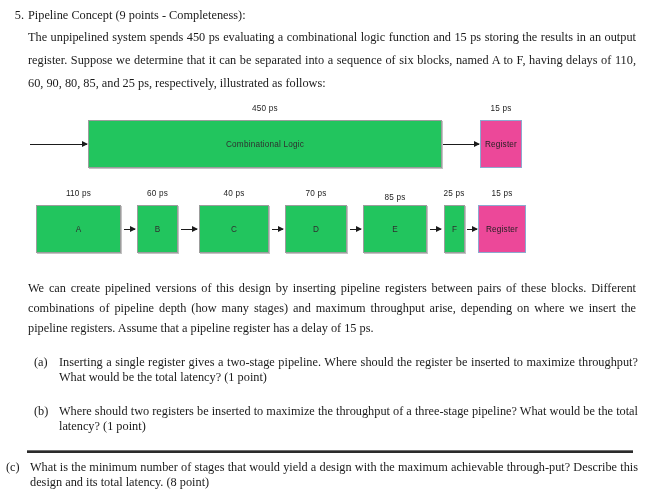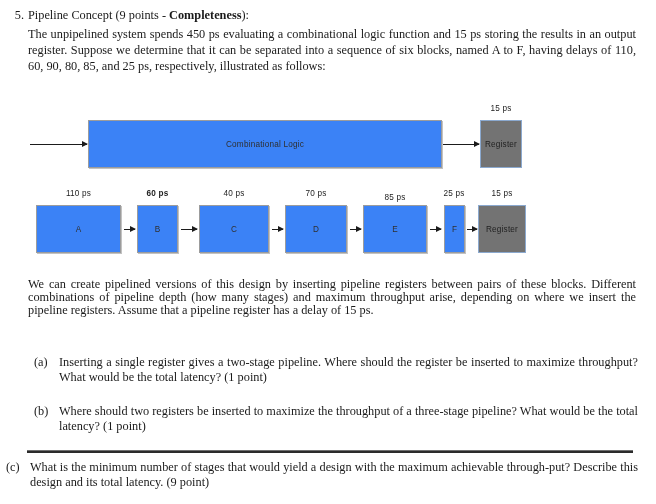--- a/index.html
+++ b/index.html
@@ -33,26 +33,26 @@
   .q-body {
     flex: 1 1 auto;
     font-size: 12.3px;
     line-height: 15.4px;
     text-align: justify;
   }
 
   #q5 { left: 8px; top: 8px; width: 640px; }
   #q5 .q-marker { width: 16px; margin-right: 4px; }
   #q5 .q-title { }
-  #q5 .bold { font-weight: bold; font-style: normal; }
+  #q5 .bold { font-weight: normal; font-style: normal; }
 
   #para1 { position: absolute; left: 28px; top: 26px; width: 608px;
-           font-size: 12.3px; line-height: 16px; text-align: justify; }
+           font-size: 12.3px; line-height: 23px; text-align: justify; }
   #para2 { position: absolute; left: 28px; top: 278px; width: 608px;
-           font-size: 12.3px; line-height: 13px; text-align: justify; }
+           font-size: 12.3px; line-height: 20px; text-align: justify; }
 
   .sub-item { position: absolute; display: flex; align-items: flex-start; }
   .sub-item .q-marker { width: 20px; margin-right: 5px; text-align: left; }
 
   #qa { left: 34px; top: 355px; width: 604px; }
   #qb { left: 34px; top: 404px; width: 604px; }
   #qc { left: 6px;  top: 460px; width: 632px; }
   #qc .q-marker { width: 20px; margin-right: 4px; }
 
   .rule {
@@ -75,26 +75,26 @@
     box-sizing: border-box;
     display: flex;
     align-items: center;
     justify-content: center;
     font-family: "Liberation Sans", "DejaVu Sans", sans-serif;
     font-size: 8.2px;
     color: #2f2f2f;
     letter-spacing: 0.2px;
   }
   .blk.logic {
-    background: #3b82f6;
+    background: #22c55e;
     border: 1px solid #9c9c9c;
     box-shadow: 1px 1px 0 rgba(120,120,120,0.45);
   }
   .blk.reg {
-    background: #737373;
+    background: #ec4899;
     border: 1px solid #8ba9cf;
     color: #1f1f1f;
   }
 
   .lbl {
     position: absolute;
     font-family: "Liberation Sans", "DejaVu Sans", sans-serif;
     font-size: 8.2px;
     color: #232323;
     text-align: center;
@@ -124,39 +124,40 @@
 
   <div class="q-item" id="q5">
     <div class="q-marker">5.</div>
     <div class="q-body"><span class="q-title">Pipeline Concept</span><span> (9 points - </span><span class="bold">Completeness</span><span>):</span></div>
   </div>
 
   <div id="para1">The unpipelined system spends 450 ps evaluating a combinational logic function and 15 ps storing the results in an output register. Suppose we determine that it can be separated into a sequence of six blocks, named A to F, having delays of 110, 60, 90, 80, 85, and 25 ps, respectively, illustrated as follows:</div>
 
   <div class="diagram" id="diagram1">
 
+    <div class="lbl" style="left:88px; top:4px; width:354px;">450 ps</div>
     <div class="lbl" style="left:480px; top:4px; width:42px;">15 ps</div>
 
     <div class="arrow" style="left:30px; top:44px; width:57px;"></div>
 
     <div class="blk logic" style="left:88px; top:20px; width:354px; height:48px;">
       <span>Combinational Logic</span>
     </div>
 
     <div class="arrow" style="left:443px; top:44px; width:36px;"></div>
 
     <div class="blk reg" style="left:480px; top:20px; width:42px; height:48px;">
       <span>Register</span>
     </div>
   </div>
 
   <div class="diagram" id="diagram2">
 
     <div class="lbl" style="left:36px;  top:4px; width:85px;">110 ps</div>
-    <div class="lbl" style="left:137px; top:4px; width:41px;font-weight:bold;">60 ps</div>
+    <div class="lbl" style="left:137px; top:4px; width:41px;">60 ps</div>
     <div class="lbl" style="left:199px; top:4px; width:70px;">40 ps</div>
     <div class="lbl" style="left:285px; top:4px; width:62px;">70 ps</div>
     <div class="lbl" style="left:363px; top:8px; width:64px;">85 ps</div>
     <div class="lbl" style="left:441px; top:4px; width:26px;">25 ps</div>
     <div class="lbl" style="left:478px; top:4px; width:48px;">15 ps</div>
 
     <div class="blk logic" style="left:36px; top:20px; width:85px; height:48px;">
       <span>A</span>
     </div>
     <div class="arrow" style="left:124px; top:44px; width:11px;"></div>
@@ -200,16 +201,16 @@
 
   <div class="q-item sub-item" id="qb">
     <div class="q-marker">(b)</div>
     <div class="q-body">Where should two registers be inserted to maximize the throughput of a three-stage pipeline? What would be the total latency? (1 point)</div>
   </div>
 
   <div class="rule"></div>
 
   <div class="q-item sub-item" id="qc">
     <div class="q-marker">(c)</div>
-    <div class="q-body">What is the minimum number of stages that would yield a design with the maximum achievable through-put? Describe this design and its total latency. (9 point)</div>
+    <div class="q-body">What is the minimum number of stages that would yield a design with the maximum achievable through-put? Describe this design and its total latency. (8 point)</div>
   </div>
 
 </div>
 
 </body></html>

